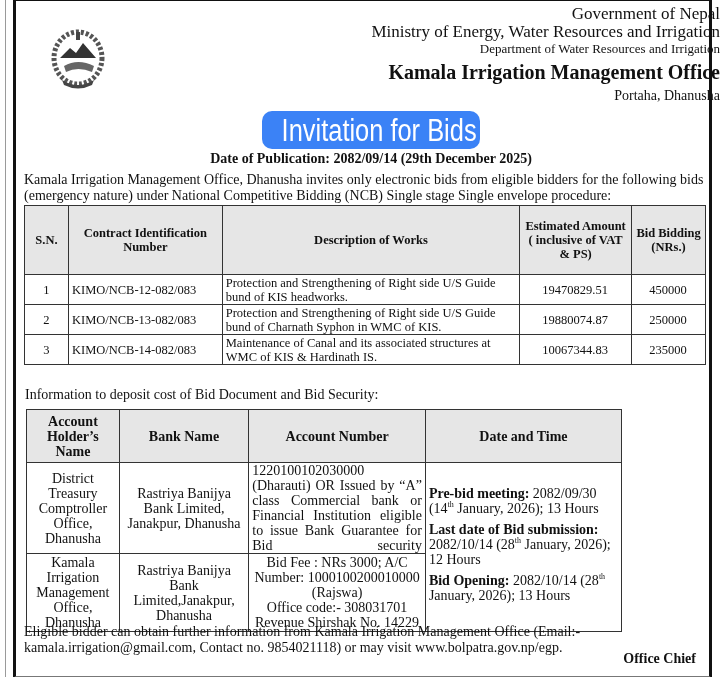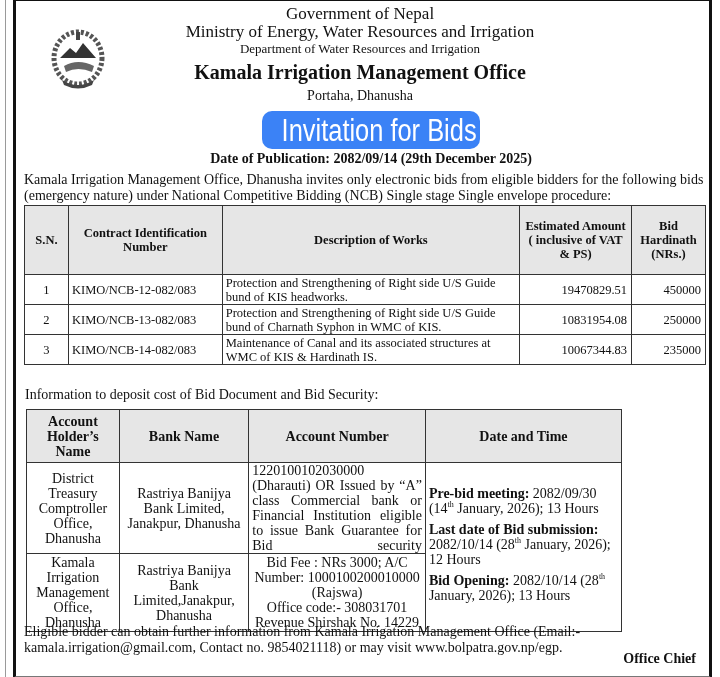--- a/index.html
+++ b/index.html
@@ -2,42 +2,42 @@
 <html><head>
 <meta charset="utf-8">
 <style>
   html, body { margin: 0; padding: 0; background: #ffffff; }
   body { width: 720px; height: 677px; position: relative; overflow: hidden;
          font-family: "Liberation Serif", "DejaVu Serif", serif; color: #111; }
   .outer-line { position: absolute; left: 5px; top: 0; width: 1px; height: 677px; background: #9a9a9a; }
   .frame { position: absolute; left: 13px; top: -2px; width: 693px; height: 675px;
            border: 3px solid #111; border-bottom: 2px solid #777; box-sizing: content-box; }
   .emblem { position: absolute; left: 50px; top: 28px; width: 56px; height: 64px; }
-  .hdr { position: absolute; left: 0; width: 720px; text-align: center; white-space: nowrap; }
+  .hdr { position: absolute; left: 0; width: 720px; text-align: right; white-space: nowrap; }
   .hdr.l1 { top: 4px; font-size: 17px; }
   .hdr.l2 { top: 22px; font-size: 17px; }
   .hdr.l3 { top: 41px; font-size: 13px; }
   .hdr.l4 { top: 61px; font-size: 20px; font-weight: bold; }
   .hdr.l5 { top: 88px; font-size: 14px; }
   .banner { position: absolute; left: 262px; top: 111px; width: 218px; height: 38px;
             background: #3b82f6; border-radius: 10px; }
   .banner span { position: absolute; left: 0; right: 0; top: 2px; text-align: center;
                  color: #fff; font-family: "Liberation Sans", sans-serif; font-size: 31px;
                  transform: scaleX(0.82); white-space: nowrap; }
   .pubdate { position: absolute; left: 0; width: 742px; top: 151px; text-align: center;
              font-size: 14px; font-weight: bold; white-space: nowrap; }
   .intro { position: absolute; left: 24px; top: 172px; width: 684px; font-size: 14px; line-height: 16px; }
   table { border-collapse: collapse; position: absolute; }
   td, th { border: 1px solid #333; padding: 0 3px; font-size: 12.5px; line-height: 14px; }
   th { background: #e6e6e6; font-weight: bold; text-align: center; }
   #t1 { left: 24px; top: 205px; width: 682px; }
   #t1 th { height: 68px; }
   #t1 td { height: 29px; }
   .c { text-align: center; }
-  .r { text-align: right; padding-right: 4px; }
+  .r { text-align: center; padding-right: 4px; }
   .l { text-align: left; }
   .deposit-title { position: absolute; left: 25px; top: 387px; font-size: 14px; white-space: nowrap; }
   #t2 { left: 26px; top: 409px; width: 596px; }
   #t2 th { height: 52px; font-size: 14px; line-height: 15px; }
   #t2 td { font-size: 14px; line-height: 15px; vertical-align: middle; }
   .acct1 { text-align: justify; text-align-last: justify; }
   .dt p { margin: 0 0 6px 0; }
   sup { font-size: 8px; line-height: 0; }
   .footer { position: absolute; left: 24px; top: 624px; width: 680px; font-size: 14px; line-height: 16px; }
   .signoff { position: absolute; right: 24px; top: 651px; font-size: 14px; font-weight: bold; }
@@ -76,34 +76,34 @@
       <col style="width:298px">
       <col style="width:112px">
       <col style="width:74px">
     </colgroup>
   <tbody>
       <tr>
     <th>S.N.</th>
     <th>Contract Identification Number</th>
     <th>Description of Works</th>
     <th>Estimated Amount ( inclusive of  VAT &amp; PS)</th>
-    <th>Bid Hardinath (NRs.)</th>
+    <th>Bid Bidding (NRs.)</th>
   </tr>
   <tr>
     <td class="c">1</td>
     <td class="l">KIMO/NCB-12-082/083</td>
     <td class="l">Protection and Strengthening of Right side U/S Guide bund of KIS headworks.</td>
     <td class="r">19470829.51</td>
     <td class="r">450000</td>
   </tr>
   <tr>
     <td class="c">2</td>
     <td class="l">KIMO/NCB-13-082/083</td>
     <td class="l">Protection and Strengthening of Right side U/S Guide bund of Charnath Syphon in WMC of KIS.</td>
-    <td class="r">10831954.08</td>
+    <td class="r">19880074.87</td>
     <td class="r">250000</td>
   </tr>
   <tr>
     <td class="c">3</td>
     <td class="l">KIMO/NCB-14-082/083</td>
     <td class="l">Maintenance of Canal and its associated structures at WMC of KIS &amp; Hardinath IS.</td>
     <td class="r">10067344.83</td>
     <td class="r">235000</td>
   </tr>
 </tbody>

